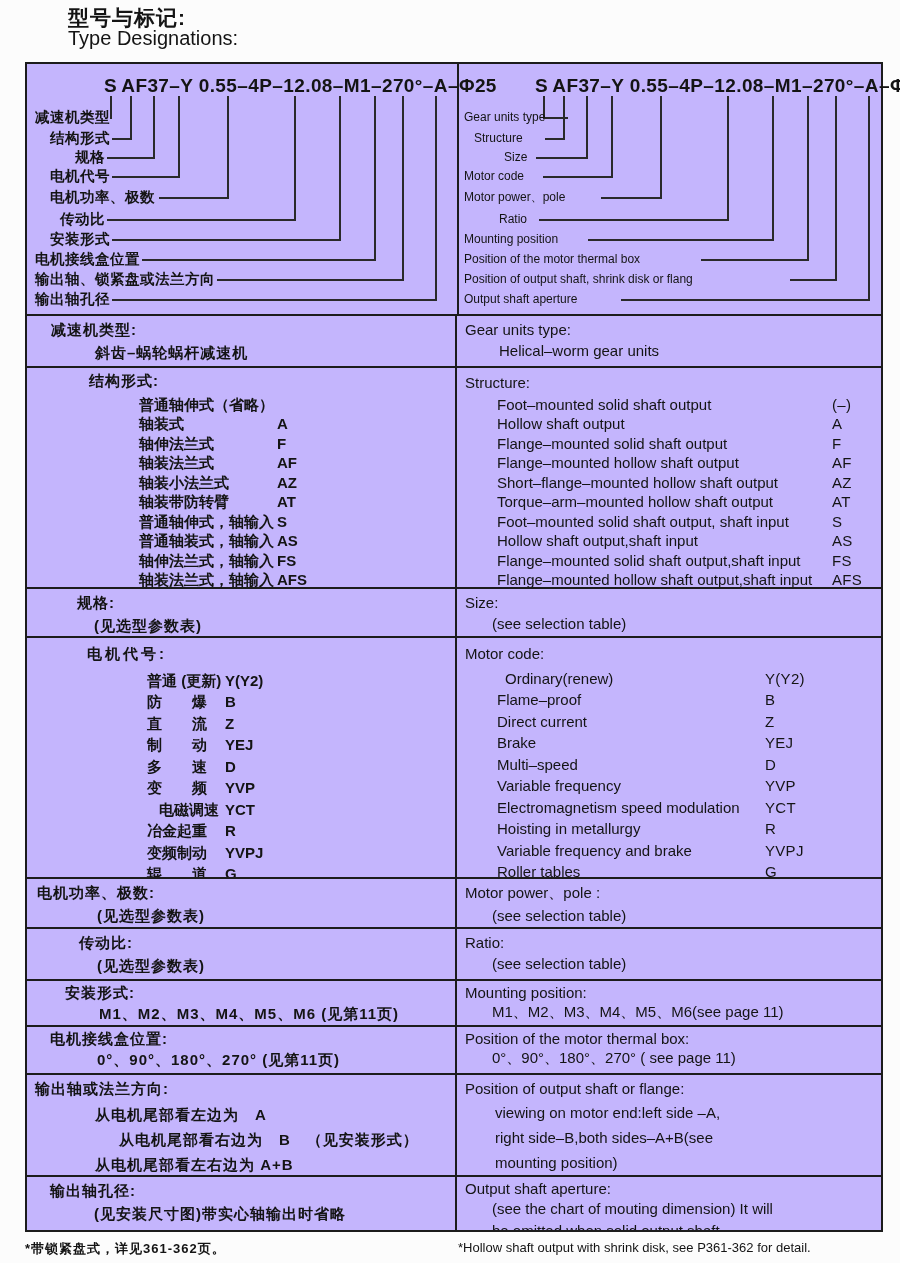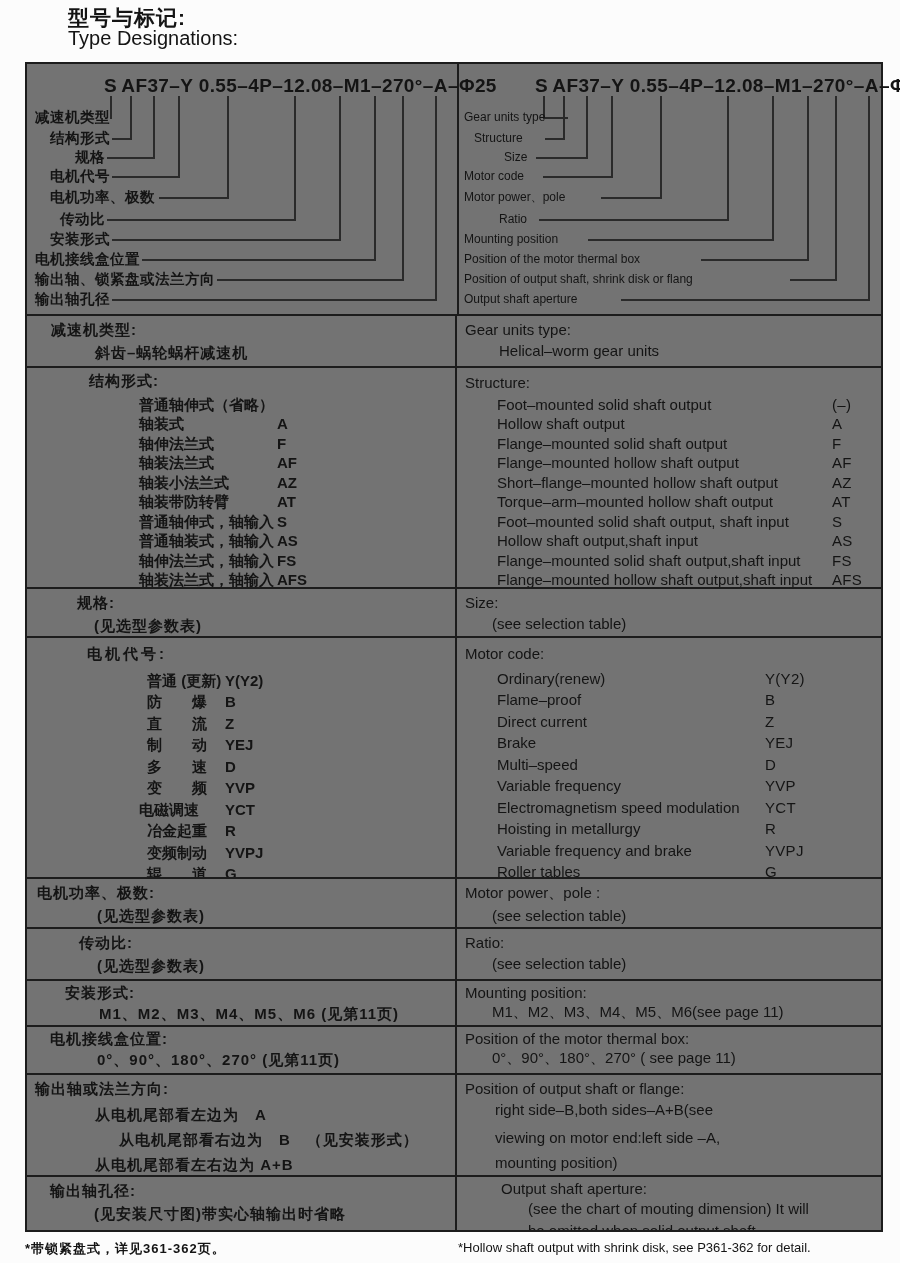--- a/index.html
+++ b/index.html
@@ -6,25 +6,25 @@
   body{
     width:900px;height:1263px;background:#fcfcfc;color:#141414;
     font-family:"Liberation Sans","DejaVu Sans",sans-serif;
     overflow:hidden;position:relative;
   }
   .page{position:absolute;left:0;top:0;width:900px;height:1263px;}
   .title-zh{position:absolute;left:68px;top:4px;font-size:21px;font-weight:700;letter-spacing:2px;}
   .title-en{position:absolute;left:32px;top:27px;font-size:20px;font-weight:400;margin-left:36px;}
   .table{
     position:absolute;left:25px;top:62px;width:858px;height:1170px;
-    border:2px solid #1c1c1c;box-sizing:border-box;background:#737373;
+    border:2px solid #1c1c1c;box-sizing:border-box;background:#c4b5fd;
     display:flex;flex-direction:column;
   }
   .row{display:flex;box-sizing:border-box;border-bottom:2px solid #1c1c1c;position:relative;}
-  .row:last-child{border-bottom:none;gap:36px;}
+  .row:last-child{border-bottom:none;}
   .cell{box-sizing:border-box;position:relative;overflow:hidden;}
   .cl{width:430px;border-right:2px solid #1c1c1c;}
   .cr{flex:1;}
   .hdr{font-size:15px;padding-top:5px;white-space:nowrap;}
   .cjk{font-weight:700;letter-spacing:1px;}
   .sub{font-size:15px;margin-top:4px;white-space:nowrap;}
   .subline{font-size:15px;line-height:25px;white-space:nowrap;}
   
   .diagram{height:100%;width:100%;position:relative;}
   .diag-divider{position:absolute;left:430px;top:0;width:2px;height:100%;background:#1c1c1c;}
@@ -259,42 +259,42 @@
             </div>
             <div class="item" style="height: 21.5px;">
               <span class="it-label" style="left: 120px;">多　　速</span>
               <span class="it-code" style="left: 198px;">D</span>
             </div>
             <div class="item" style="height: 21.5px;">
               <span class="it-label" style="left: 120px;">变　　频</span>
               <span class="it-code" style="left: 198px;">YVP</span>
             </div>
             <div class="item" style="height: 21.5px;">
-              <span class="it-label" style="left: 112px;">电磁调速</span>
+              <span class="it-label" style="left: 132px;">电磁调速</span>
               <span class="it-code" style="left: 198px;">YCT</span>
             </div>
             <div class="item" style="height: 21.5px;">
               <span class="it-label" style="left: 120px;">冶金起重</span>
               <span class="it-code" style="left: 198px;">R</span>
             </div>
             <div class="item" style="height: 21.5px;">
               <span class="it-label" style="left: 120px;">变频制动</span>
               <span class="it-code" style="left: 198px;">YVPJ</span>
             </div>
             <div class="item" style="height: 21.5px;">
               <span class="it-label" style="left: 120px;">辊　　道</span>
               <span class="it-code" style="left: 198px;">G</span>
             </div>
           </div>
       </div>
       <div class="cell cr">
         <div class="hdr" style="margin-left:8px;padding-top:7px">Motor code:</div>
         <div class="items en-list" id="motor-en" style="margin-top:8px">
             <div class="item" style="height: 21.5px;">
-              <span class="it-label" style="left: 40px;">Ordinary(renew)</span>
+              <span class="it-label" style="left: 48px;">Ordinary(renew)</span>
               <span class="it-code" style="left: 308px;">Y(Y2)</span>
             </div>
             <div class="item" style="height: 21.5px;">
               <span class="it-label" style="left: 40px;">Flame–proof</span>
               <span class="it-code" style="left: 308px;">B</span>
             </div>
             <div class="item" style="height: 21.5px;">
               <span class="it-label" style="left: 40px;">Direct current</span>
               <span class="it-code" style="left: 308px;">Z</span>
             </div>
@@ -376,22 +376,22 @@
 
     <div class="row" style="height:102px">
       <div class="cell cl">
         <div class="hdr cjk" style="margin-left:8px">输出轴或法兰方向:</div>
         <div class="subline cjk" style="margin-left:68px;margin-top:3px">从电机尾部看左边为　A</div>
         <div class="subline cjk" style="margin-left:92px">从电机尾部看右边为　B　（见安装形式）</div>
         <div class="subline cjk" style="margin-left:68px">从电机尾部看左右边为 A+B</div>
       </div>
       <div class="cell cr">
         <div class="hdr" style="margin-left:8px">Position of output shaft or flange:</div>
+        <div class="subline" style="margin-left:38px;margin-top:3px">viewing on motor end:left side –A,</div>
         <div class="subline" style="margin-left:38px">right side–B,both sides–A+B(see</div>
-        <div class="subline" style="margin-left:38px;margin-top:3px">viewing on motor end:left side –A,</div>
         <div class="subline" style="margin-left:38px">mounting position)</div>
       </div>
     </div>
 
     <div class="row" style="height:53px">
       <div class="cell cl">
         <div class="hdr cjk" style="margin-left:23px">输出轴孔径:</div>
         <div class="sub cjk" style="margin-left:67px">(见安装尺寸图)带实心轴输出时省略</div>
       </div>
       <div class="cell cr">

